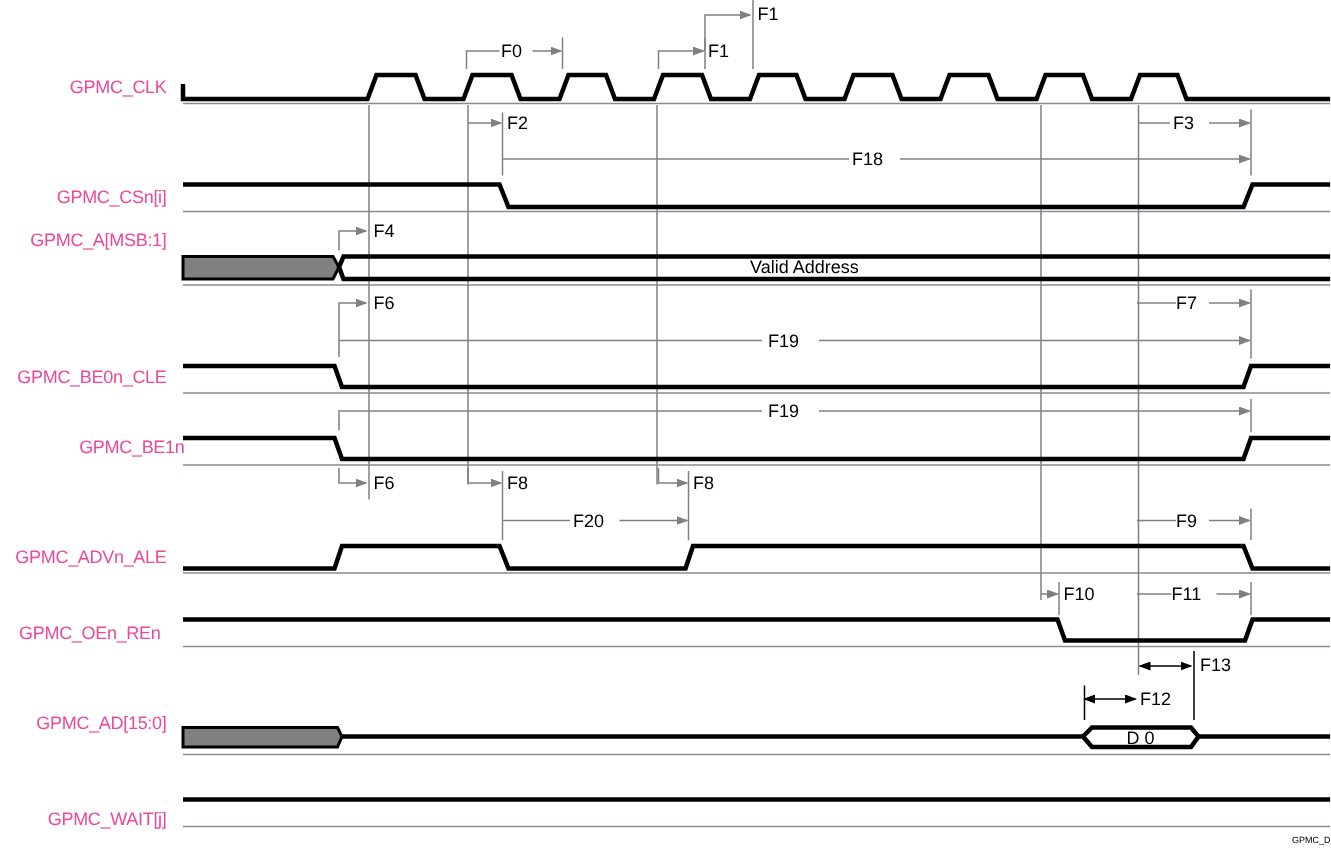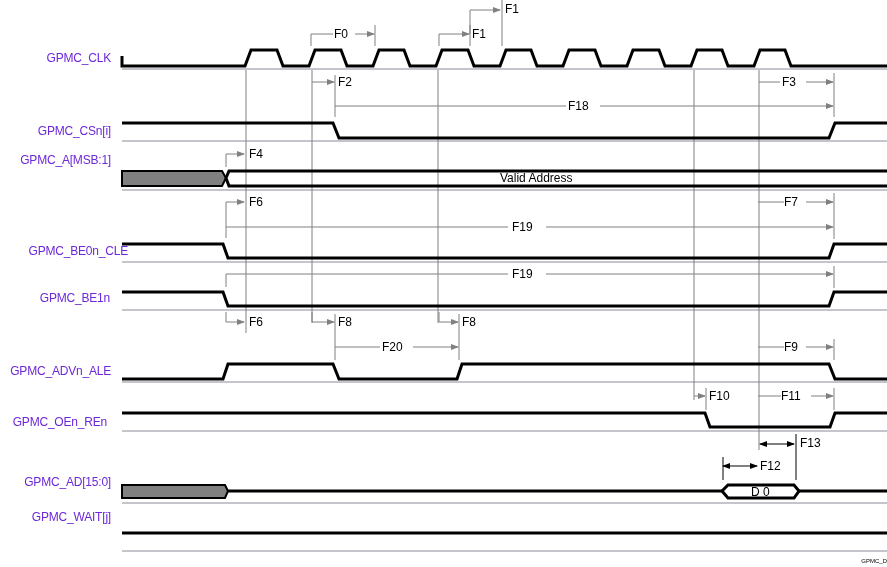--- a/index.html
+++ b/index.html
@@ -1,34 +1,34 @@
 <!DOCTYPE html>
 <html><head>
 <meta charset="utf-8">
 <style>
   html, body { margin: 0; padding: 0; background: #ffffff; }
   body { width: 887px; height: 567px; overflow: hidden; position: relative; font-family: "Liberation Sans", sans-serif; }
   #diagram { position: absolute; left: 0; top: 0; }
-  .sig-label { position: absolute; font-size: 12px; color: #6d28d9; text-align: right; width: 108px; letter-spacing: -0.2px; }
+  .sig-label { position: absolute; font-size: 12px; color: #ec4899; text-align: right; width: 108px; letter-spacing: -0.2px; }
   .t-label { font-family: "Liberation Sans", sans-serif; font-size: 12px; fill: #000; }
   .footer-tag { position: absolute; right: 0; top: 558px; font-size: 6px; color: #000; font-family: "Liberation Sans", sans-serif; }
 </style>
 </head>
 <body>
 
 <div>
   <div class="sig-label" style="left:3px;top:51px">GPMC_CLK</div>
   <div class="sig-label" style="left:3px;top:124px">GPMC_CSn[i]</div>
   <div class="sig-label" style="left:3px;top:153px">GPMC_A[MSB:1]</div>
-  <div class="sig-label" style="left:20px;top:244px">GPMC_BE0n_CLE</div>
-  <div class="sig-label" style="left:2px;top:291px">GPMC_BE1n</div>
+  <div class="sig-label" style="left:3px;top:244px">GPMC_BE0n_CLE</div>
+  <div class="sig-label" style="left:15px;top:291px">GPMC_BE1n</div>
   <div class="sig-label" style="left:-3px;top:364px;width:114px">GPMC_ADVn_ALE</div>
   <div class="sig-label" style="left:-3px;top:415px;width:110px">GPMC_OEn_REn</div>
   <div class="sig-label" style="left:3px;top:475px">GPMC_AD[15:0]</div>
-  <div class="sig-label" style="left:3px;top:510px">GPMC_WAIT[j]</div>
+  <div class="sig-label" style="left:3px;top:539px">GPMC_WAIT[j]</div>
 </div>
 
 <svg id="diagram" width="887" height="567" viewBox="0 0 887 567">
   <defs>
     <marker id="arr" markerWidth="8" markerHeight="6" refX="7" refY="3" orient="auto" markerUnits="userSpaceOnUse">
       <path d="M0,0 L8,3 L0,6 z" fill="#808080"></path>
     </marker>
     <marker id="arrb" markerWidth="8" markerHeight="6" refX="7" refY="3" orient="auto" markerUnits="userSpaceOnUse">
       <path d="M0,0 L8,3 L0,6 z" fill="#000"></path>
     </marker>

